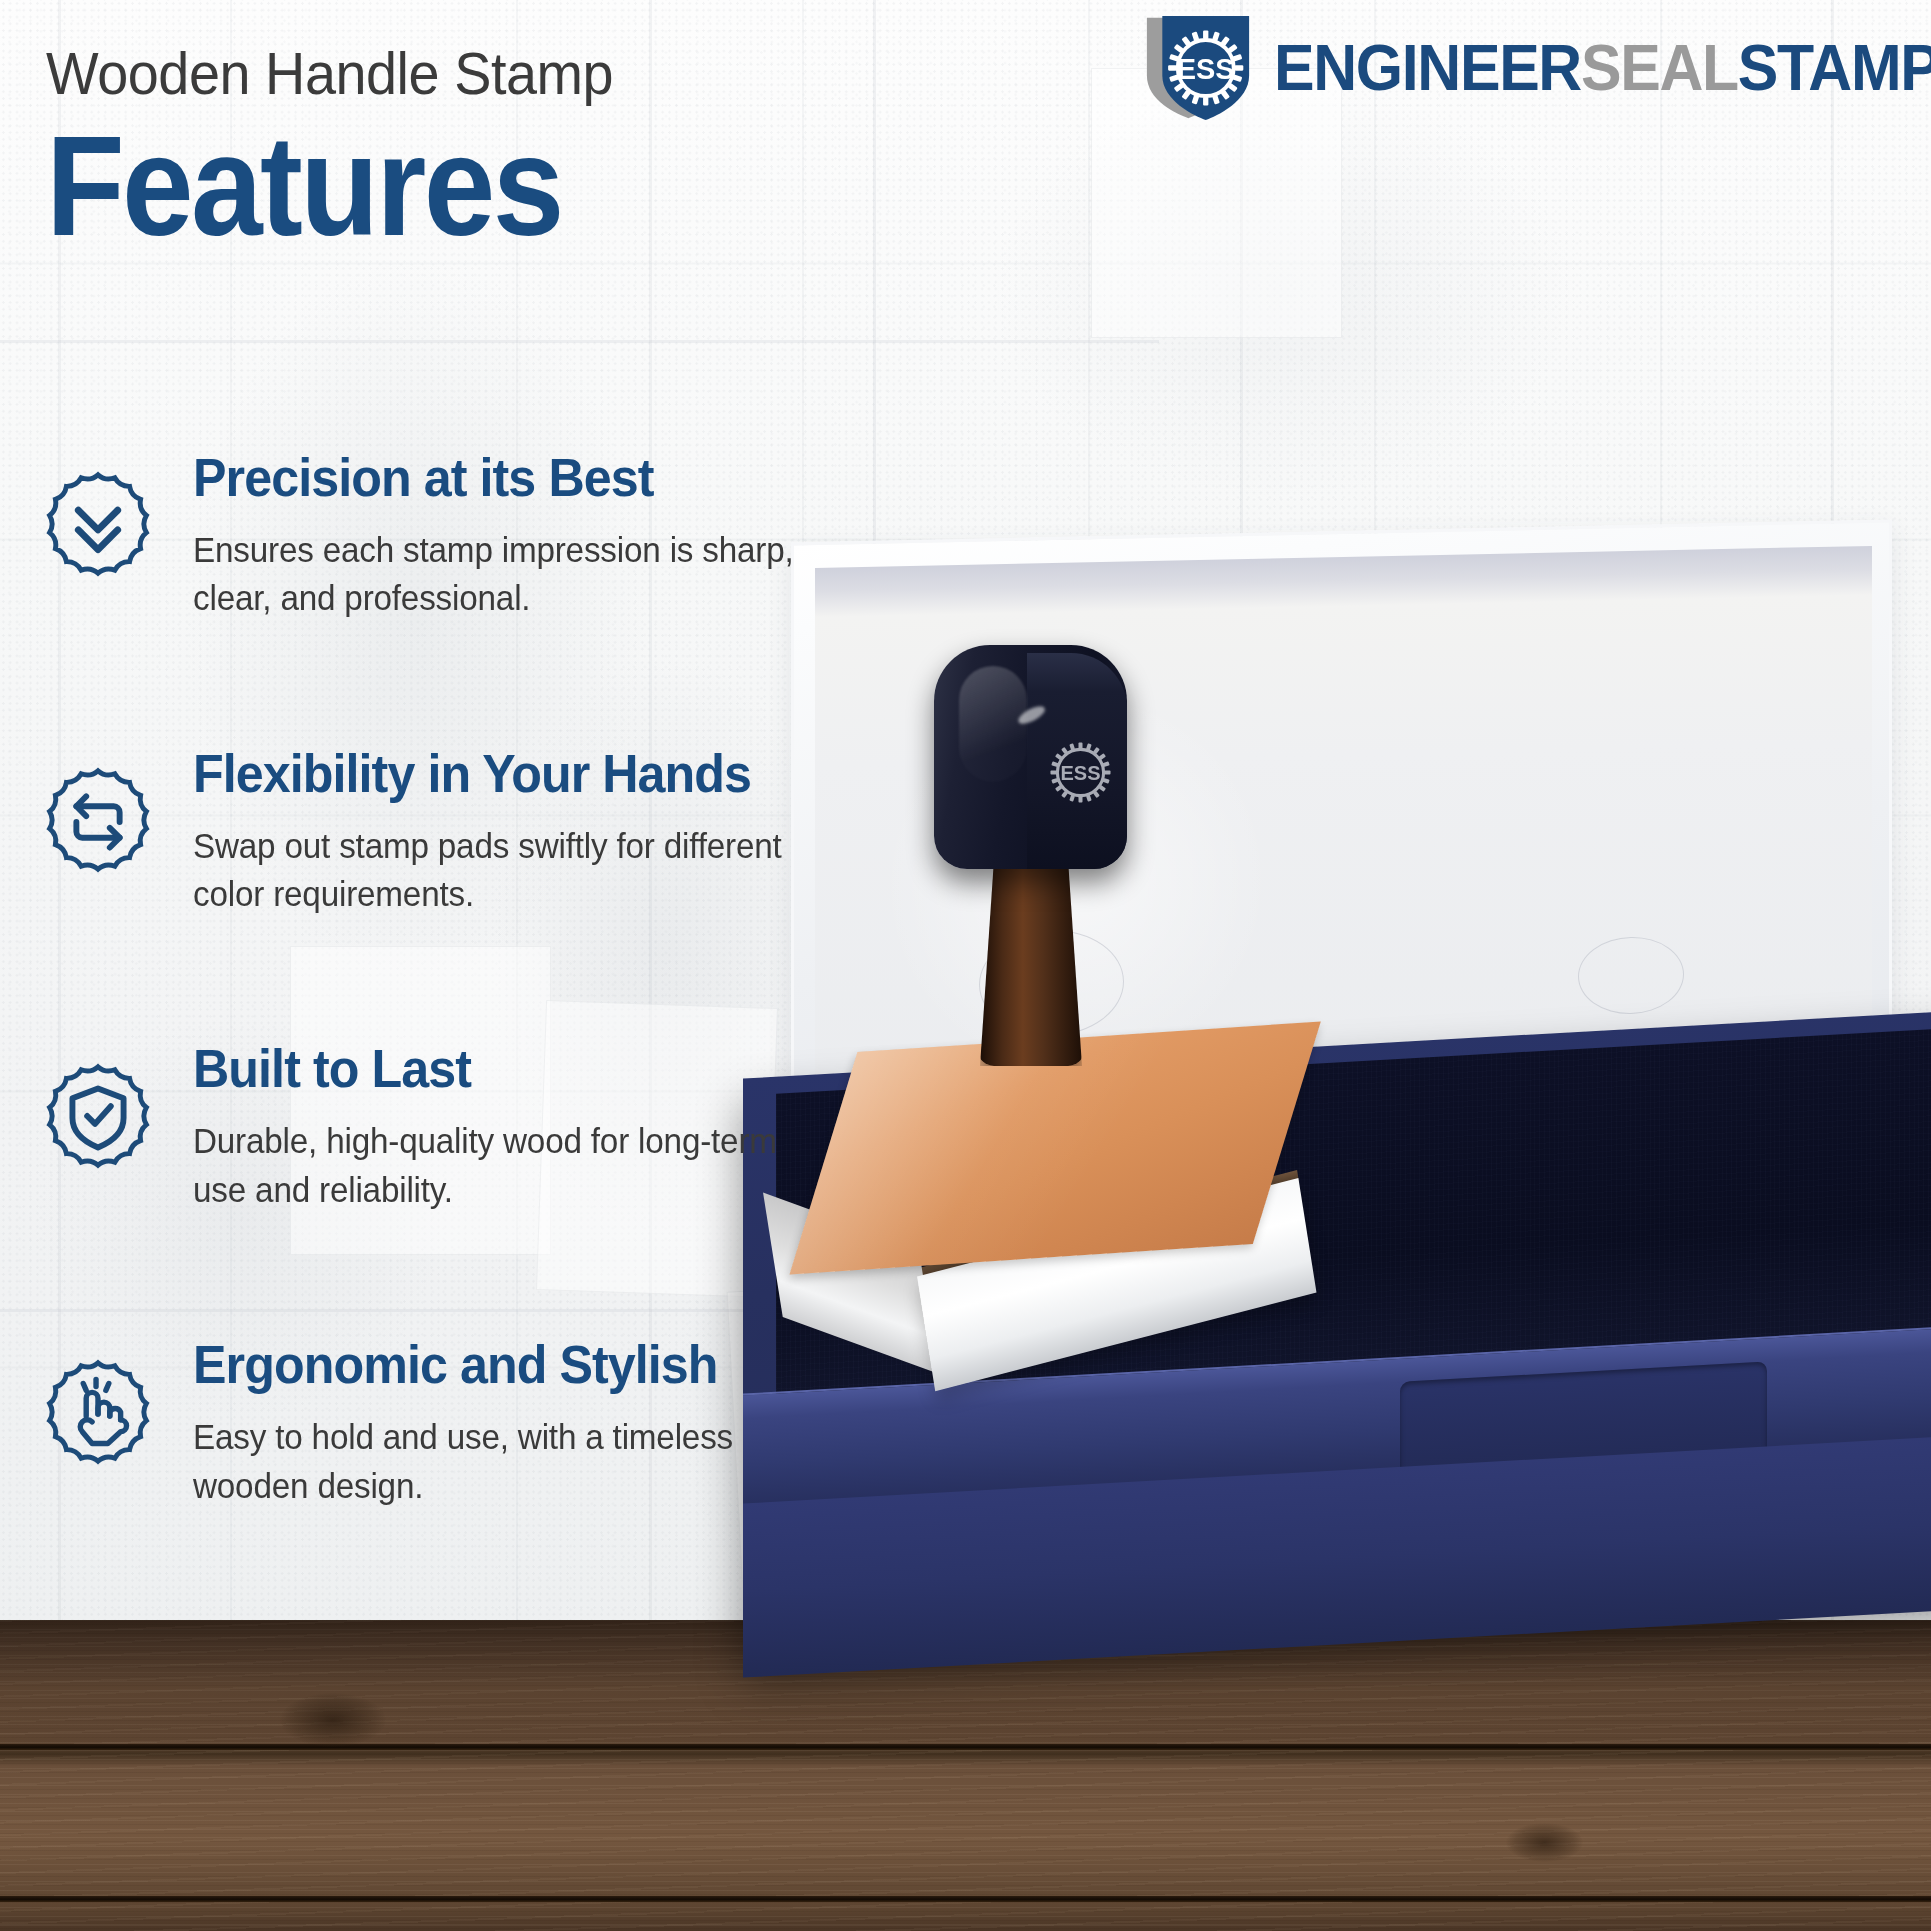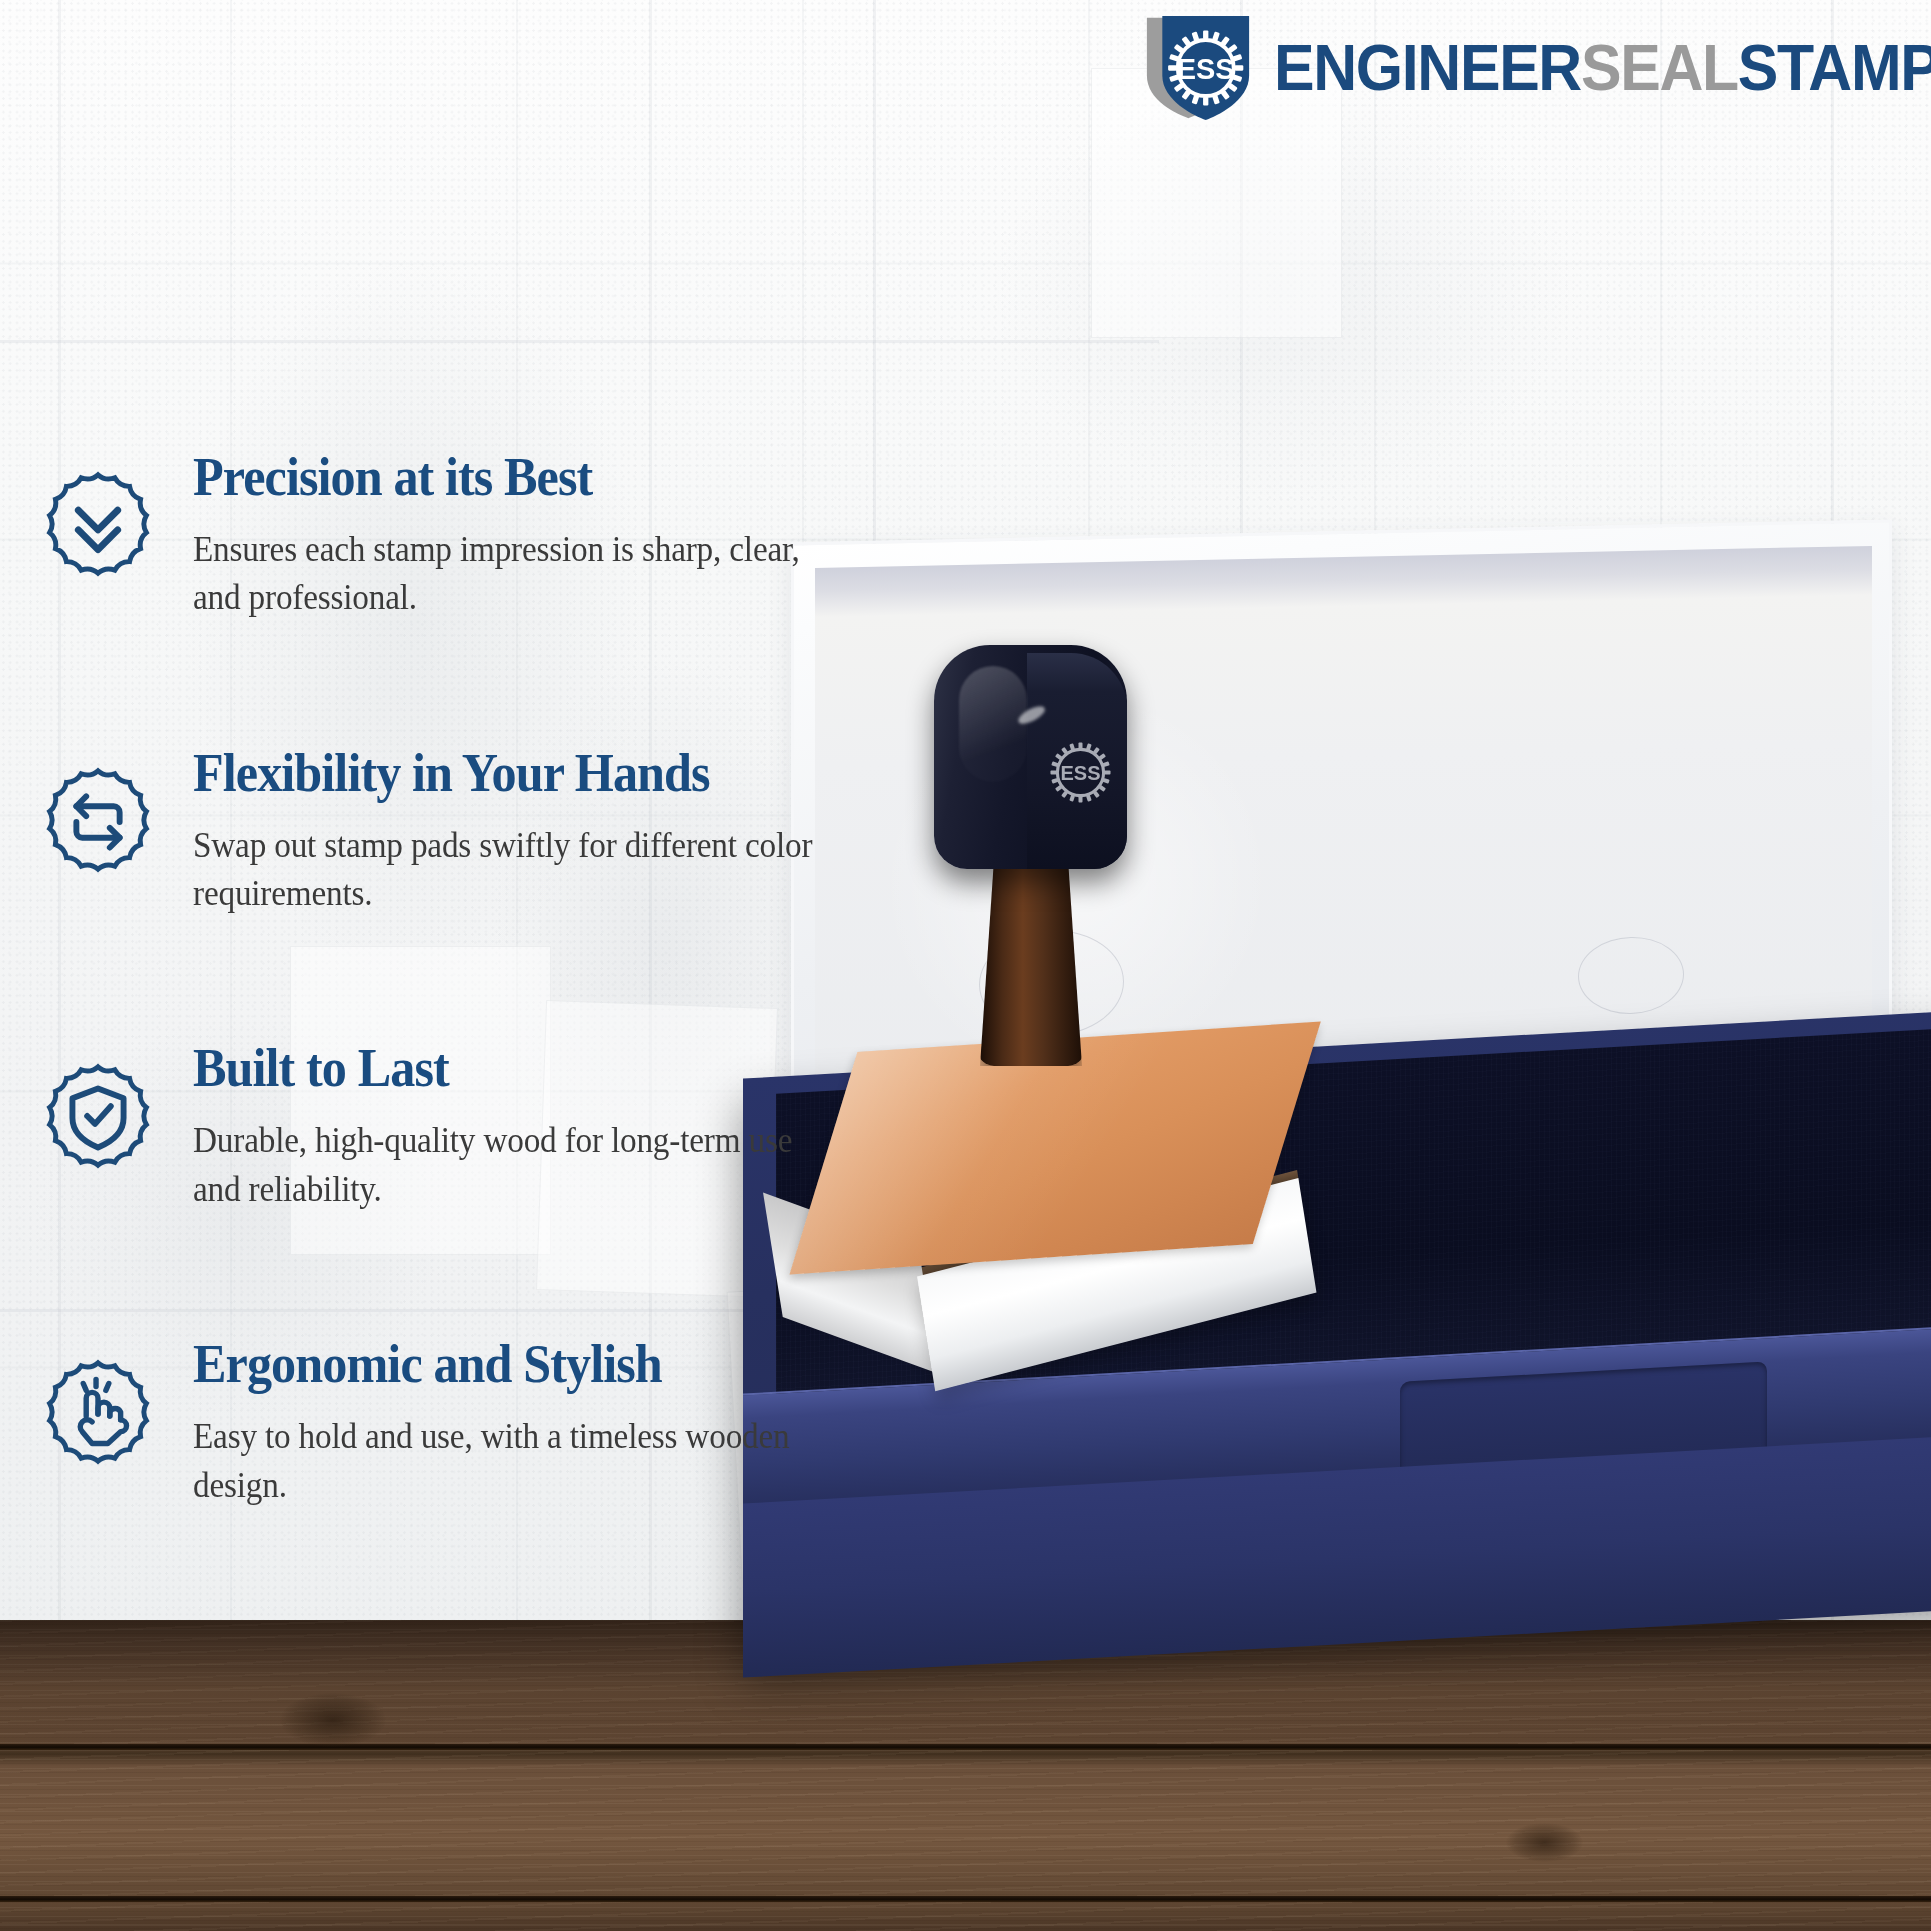--- a/index.html
+++ b/index.html
@@ -223,21 +223,21 @@
   
   .logo{ position:absolute; left:1141px; top:13.5px; width:763px; height:108px; display:flex; align-items:center; }
   .logo-shield{ position:relative; width:114px; height:108px; flex:0 0 auto; }
   .logo-word{ margin-left:19.3px; font-size:64px; font-weight:700; letter-spacing:-1.4px; line-height:1;
     transform:scaleX(.95); transform-origin:left center; white-space:nowrap; }
   .w-blue{ color:#1b4a7e; }
   .w-gray{ color:#9a9a9a; }
 
   
   .features{ position:absolute; left:39px; top:444px; width:1023px; }
-  .feature{ position:relative; min-height:290px; padding-left:154px;font-family:Liberation Serif, serif; }
+  .feature{ position:relative; min-height:290px; padding-left:154px; }
   .feature:last-child{ min-height:251px; }
   .f-icon{ position:absolute; left:0; top:15.4px; width:118px; height:118px; }
   .f-title{
     font-size:54px; font-weight:700; color:#1a4c80; line-height:1.02;
     letter-spacing:-1px; margin-top:5.8px;
     transform:scaleX(.93); transform-origin:left center; white-space:nowrap;
   }
   .f-desc{
     margin-top:21px; font-size:35px; font-weight:300; color:#3a3a3a; line-height:1.38;
     max-width:676px; letter-spacing:-0.2px;
@@ -332,20 +332,24 @@
               <rect x="-2.6" y="-39" width="5.2" height="8" rx="1.2" transform="rotate(306.0)"></rect>
               <rect x="-2.6" y="-39" width="5.2" height="8" rx="1.2" transform="rotate(324.0)"></rect>
               <rect x="-2.6" y="-39" width="5.2" height="8" rx="1.2" transform="rotate(342.0)"></rect>
             </g>
         </g>
         <text x="50" y="60" text-anchor="middle" font-family="Liberation Sans, sans-serif" font-size="26" font-weight="700" fill="#c9ccd4">ESS</text>
       </svg>
     </div>
   </div>
 
+  <div class="header">
+    <div class="subtitle">Wooden Handle Stamp</div>
+    <div class="bigtitle">Features</div>
+  </div>
 
   <div class="logo">
     <div class="logo-shield">
       <svg viewBox="0 0 118 112" width="114" height="108">
         <path d="M6 4 H92 V64 C92 90 60 104 49 108 C38 104 6 90 6 64 Z" fill="#9d9d9d"></path>
         <path d="M22 2 H112 V64 C112 90 78 106 67 110 C56 106 22 90 22 64 Z" fill="#1b4a7e"></path>
         <g transform="translate(67,56)">
           <g fill="#ffffff">
             <g id="logoteeth">
                 <rect x="-2.75" y="-39" width="5.5" height="9" rx="1.2" transform="rotate(0.0)"></rect>

